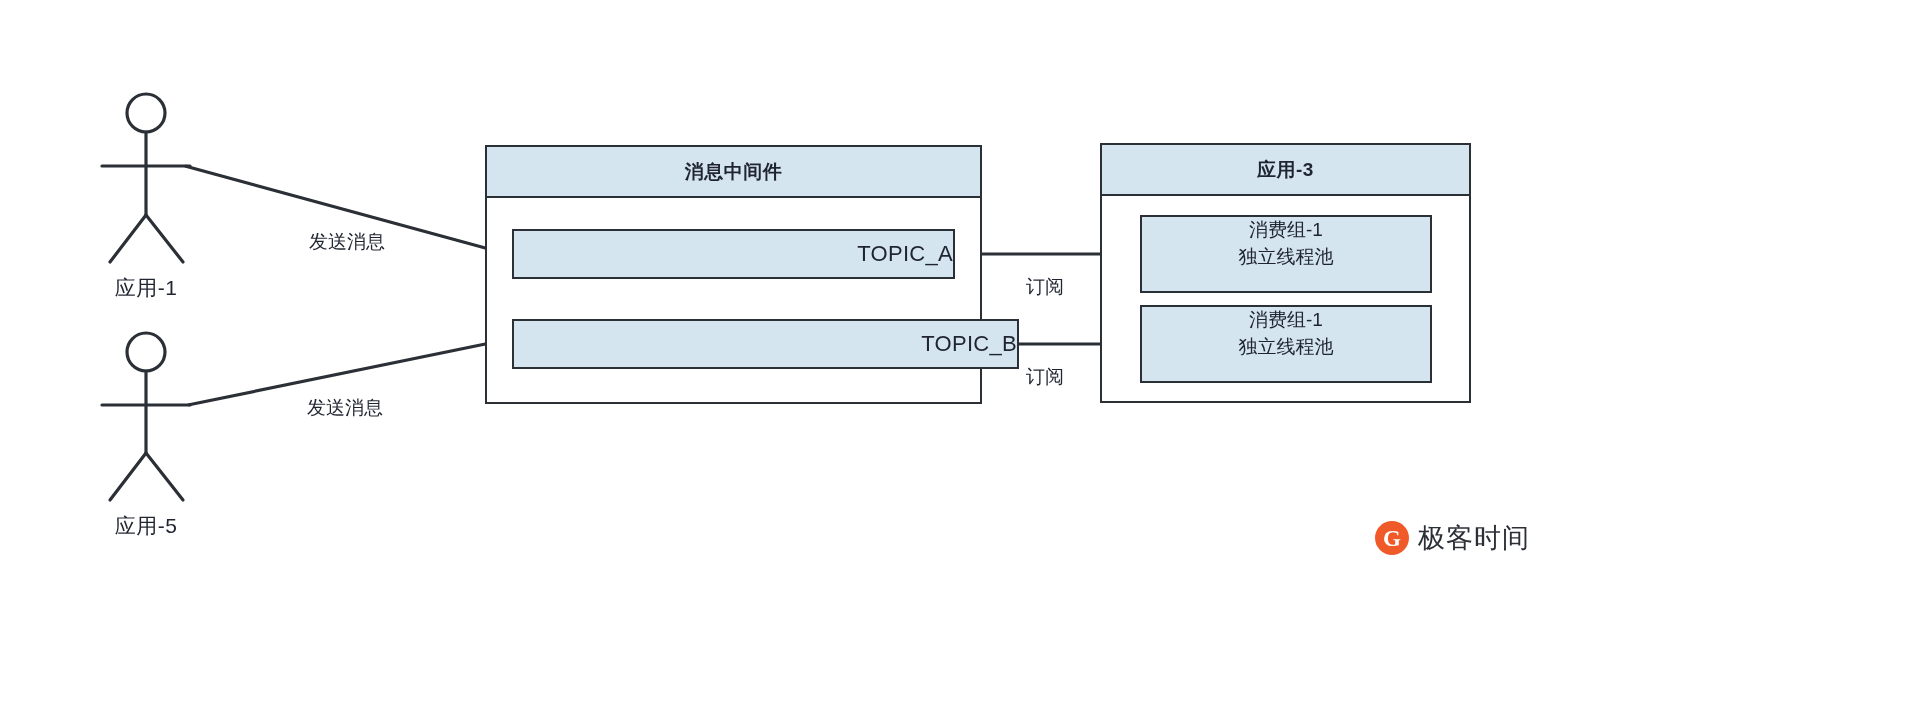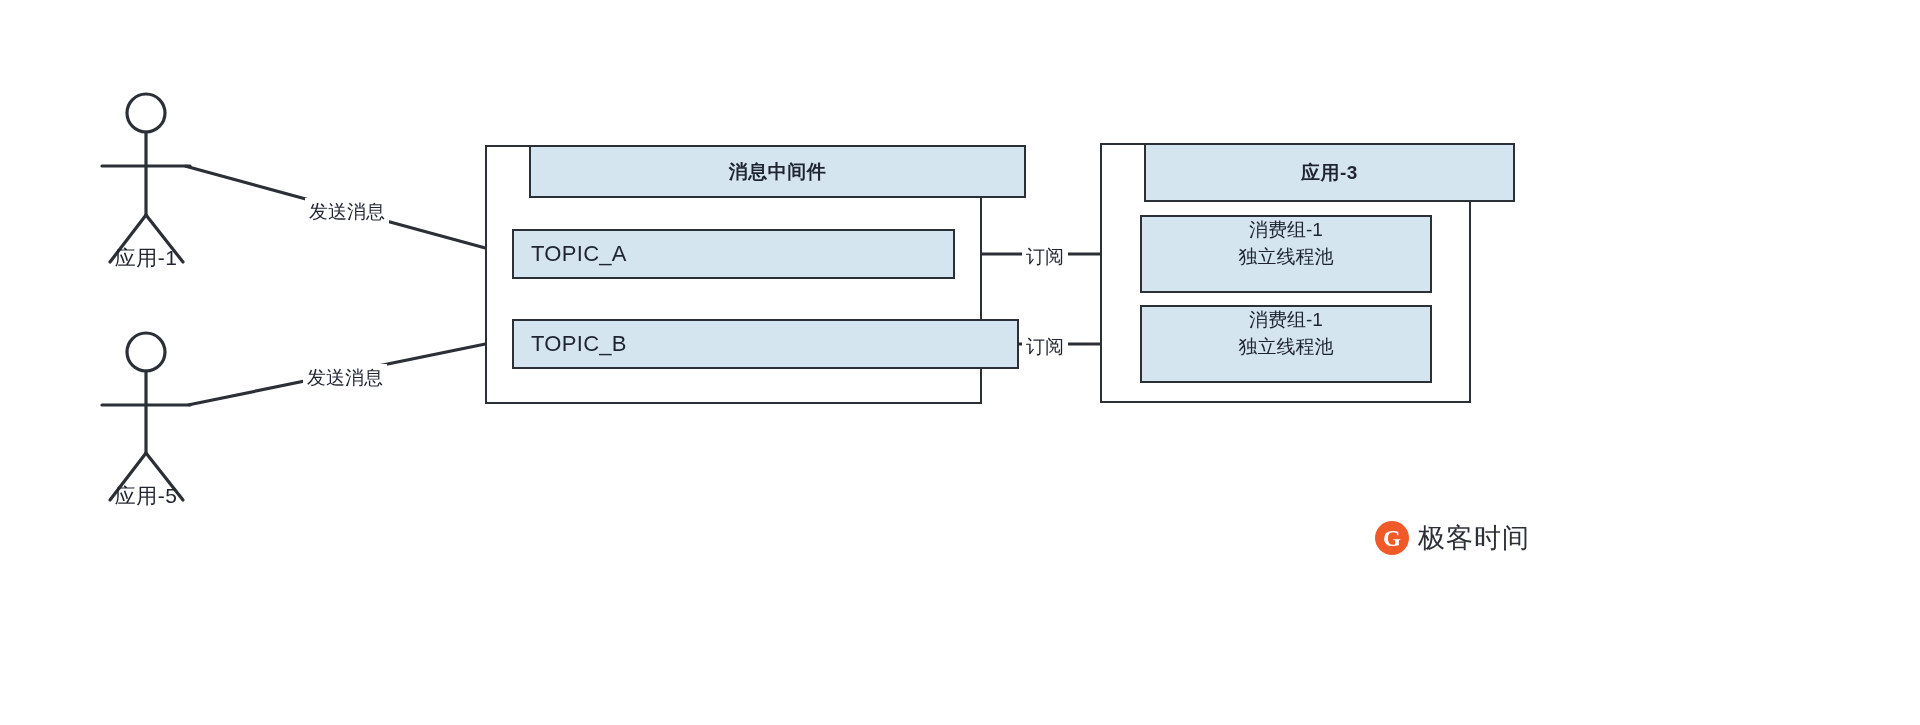--- a/index.html
+++ b/index.html
@@ -4,33 +4,33 @@
 <style>
   html,body{margin:0;padding:0;background:#ffffff;}
   body{
     width:1920px;height:725px;position:relative;overflow:hidden;
     font-family:"Liberation Sans","DejaVu Sans",sans-serif;
     color:#1f2430;
   }
   #canvas{position:absolute;inset:0;}
   svg.layer{position:absolute;left:0;top:0;width:1920px;height:725px;overflow:visible;}
 
-  .lbl{position:absolute;white-space:nowrap;}
+  .lbl{position:absolute;white-space:nowrap;margin-top:30px;}
   .actor-label{font-size:21px;letter-spacing:.5px;text-align:center;}
   .edge-label{font-size:19px;background:#ffffff;padding:1px 4px;}
   .panel-title{font-size:19px;font-weight:bold;letter-spacing:.5px;}
   .topic-label{font-size:22px;letter-spacing:.3px;}
   .group-label{font-size:19px;line-height:1.42;text-align:center;}
 
   .box{position:absolute;box-sizing:border-box;}
   .panel-outer{border:2.4px solid #2b2f36;background:#ffffff;}
   .panel-head{border:2.4px solid #2b2f36;background:#d4e5ef;
-              display:flex;align-items:center;justify-content:center;box-sizing:border-box;margin-left:44px;}
+              display:flex;align-items:center;justify-content:center;box-sizing:border-box;}
   .inner-box{border:2.4px solid #2b2f36;background:#d4e5ef;box-sizing:border-box;}
-  .inner-box.left-text{display:flex;align-items:center;padding-left:17px;}
+  .inner-box.left-text{display:flex;align-items:center;padding-left:8px;justify-content:flex-end;}
   .inner-box.center-text{display:flex;align-items:flex-start;justify-content:center;}
 
   
   #brand{position:absolute;left:1375px;top:520px;display:flex;align-items:center;gap:9px;}
   #brand .mark{width:34px;height:34px;border-radius:50%;background:#f05a28;
       display:flex;align-items:center;justify-content:center;}
   #brand .mark span{color:#fff;font-size:23px;font-weight:bold;line-height:1;
       font-family:"Liberation Serif","DejaVu Serif",serif;}
   #brand .wordmark{font-size:27px;font-weight:normal;color:#2b2f36;letter-spacing:1px;}
 </style>
@@ -92,21 +92,21 @@
   <div class="box inner-box left-text" style="left:512px;top:229px;width:443px;height:50px;">
     <span class="topic-label">TOPIC_A</span>
   </div>
 
   <div class="box inner-box left-text" style="left:512px;top:319px;width:507px;height:50px;">
     <span class="topic-label">TOPIC_B</span>
   </div>
 
   <div class="box panel-outer" style="left:1100px;top:143px;width:371px;height:260px;"></div>
 
-  <div class="box panel-head" style="left:1100px;top:143px;width:371px;height:59px;">
+  <div class="box panel-head" style="left:1100px;top:143px;width:371px;height:53px;">
     <span class="panel-title">应用-3</span>
   </div>
 
   <div class="box inner-box center-text" style="left:1140px;top:215px;width:292px;height:78px;">
     <div class="group-label">
       <div>消费组-1</div>
       <div>独立线程池</div>
     </div>
   </div>
 

